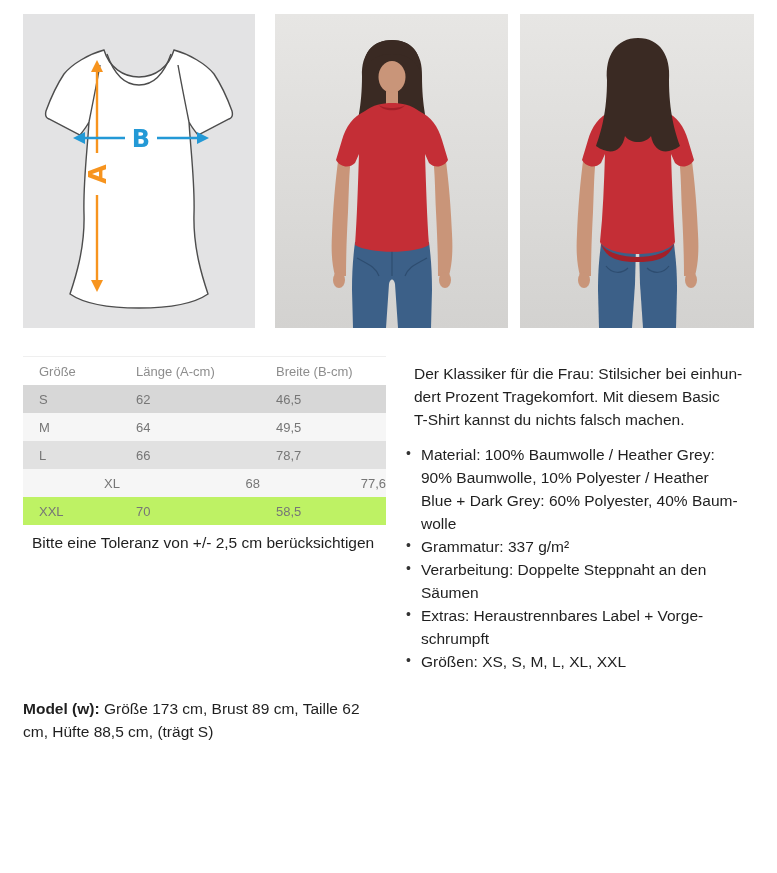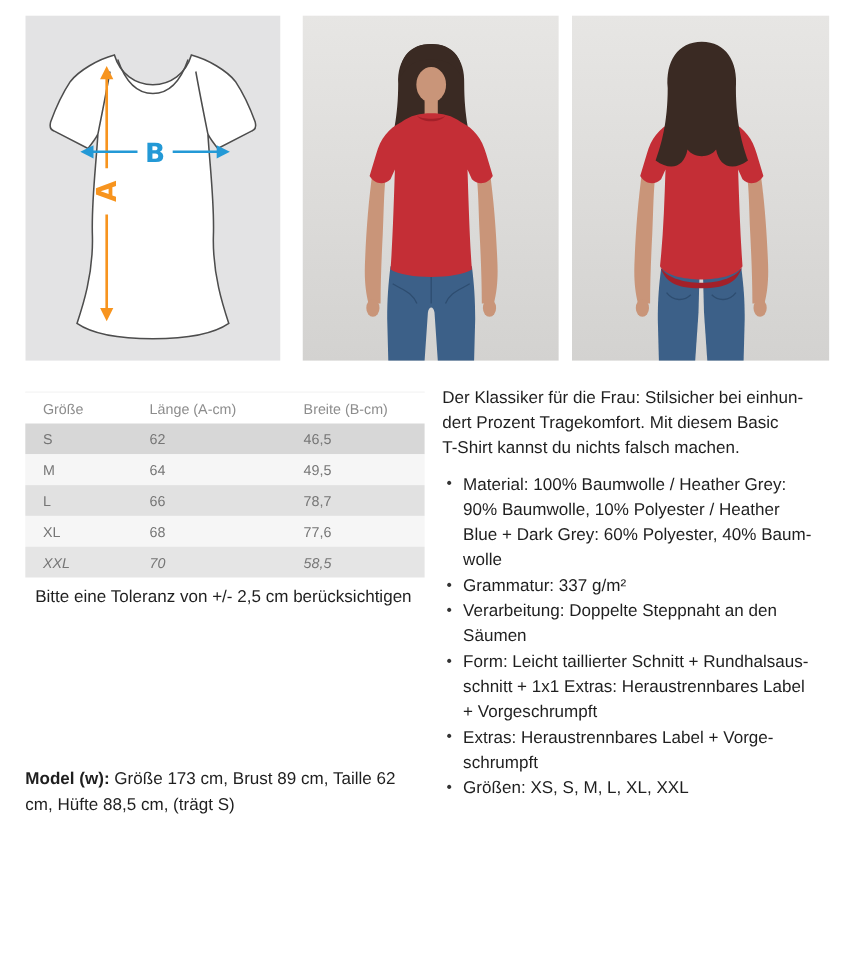--- a/index.html
+++ b/index.html
@@ -14,32 +14,32 @@
   #back-box{left:520px;width:234px;height:314px;}
 
   
   .size-table{position:absolute;left:23px;top:356px;width:363px;font-size:13px;border-top:1px solid #efefef;}
   .tr{display:grid;grid-template-columns:97px 140px 126px;height:28px;align-items:center;color:#767676;}
   .tr > div{padding-left:16px;}
   .tr.thead{color:#8d8d8d;background:#ffffff;}
   .tr:nth-child(2){background:#d7d7d7;}
   .tr:nth-child(3){background:#f6f6f6;}
   .tr:nth-child(4){background:#e1e1e1;}
-  .tr:nth-child(5){background:#f6f6f6;}
-  .tr:nth-child(6){background:#e5e5e5;font-style:italic;}
+  .tr:nth-child(5){background:#f6f6f6;text-align:right;}
+  .tr:nth-child(6){background:#bef264;}
 
   
   .tolerance{position:absolute;left:32px;top:534px;width:395px;font-size:15.5px;color:#1f1f1f;}
   .model-info{position:absolute;left:23px;top:669px;width:380px;font-size:15.5px;line-height:23px;color:#1f1f1f;margin-top:28px;}
   .model-info b{font-weight:bold;}
   .model-info .mtxt{white-space:pre-line;}
 
   
   .description{position:absolute;left:402px;top:350px;width:375px;font-size:15.5px;line-height:23px;color:#1f1f1f;}
-  .description p{margin:0;white-space:pre-line;}
+  .description p{margin:12px;white-space:pre-line;}
   .description ul{margin:10px 0 0 0;padding:0;list-style:none;}
   .description li{position:relative;padding-left:19px;white-space:pre-line;}
   .description li::before{content:"\2022";position:absolute;left:4px;top:-1px;color:#333;font-size:14px;}
 </style>
 </head>
 <body>
 
 <div class="page">
 
   <div class="gallery-item" id="diagram-box">
@@ -222,22 +222,19 @@
 dert Prozent Tragekomfort. Mit diesem Basic
 T-Shirt kannst du nichts falsch machen.</p>
     <ul>
       <li>Material: 100% Baumwolle / Heather Grey:
 90% Baumwolle, 10%  Polyester / Heather
 Blue + Dark Grey: 60% Polyester, 40% Baum-
 wolle</li>
       <li>Grammatur: 337 g/m²</li>
       <li>Verarbeitung: Doppelte Steppnaht an den
 Säumen</li>
-      <li>Form: Leicht taillierter Schnitt + Rundhalsaus-
-schnitt + 1x1 Extras: Heraustrennbares Label
-+ Vorgeschrumpft</li>
       <li>Extras: Heraustrennbares Label + Vorge-
 schrumpft</li>
       <li>Größen: XS, S, M, L, XL, XXL</li>
     </ul>
   </div>
 
 </div>
 
 </body></html>

